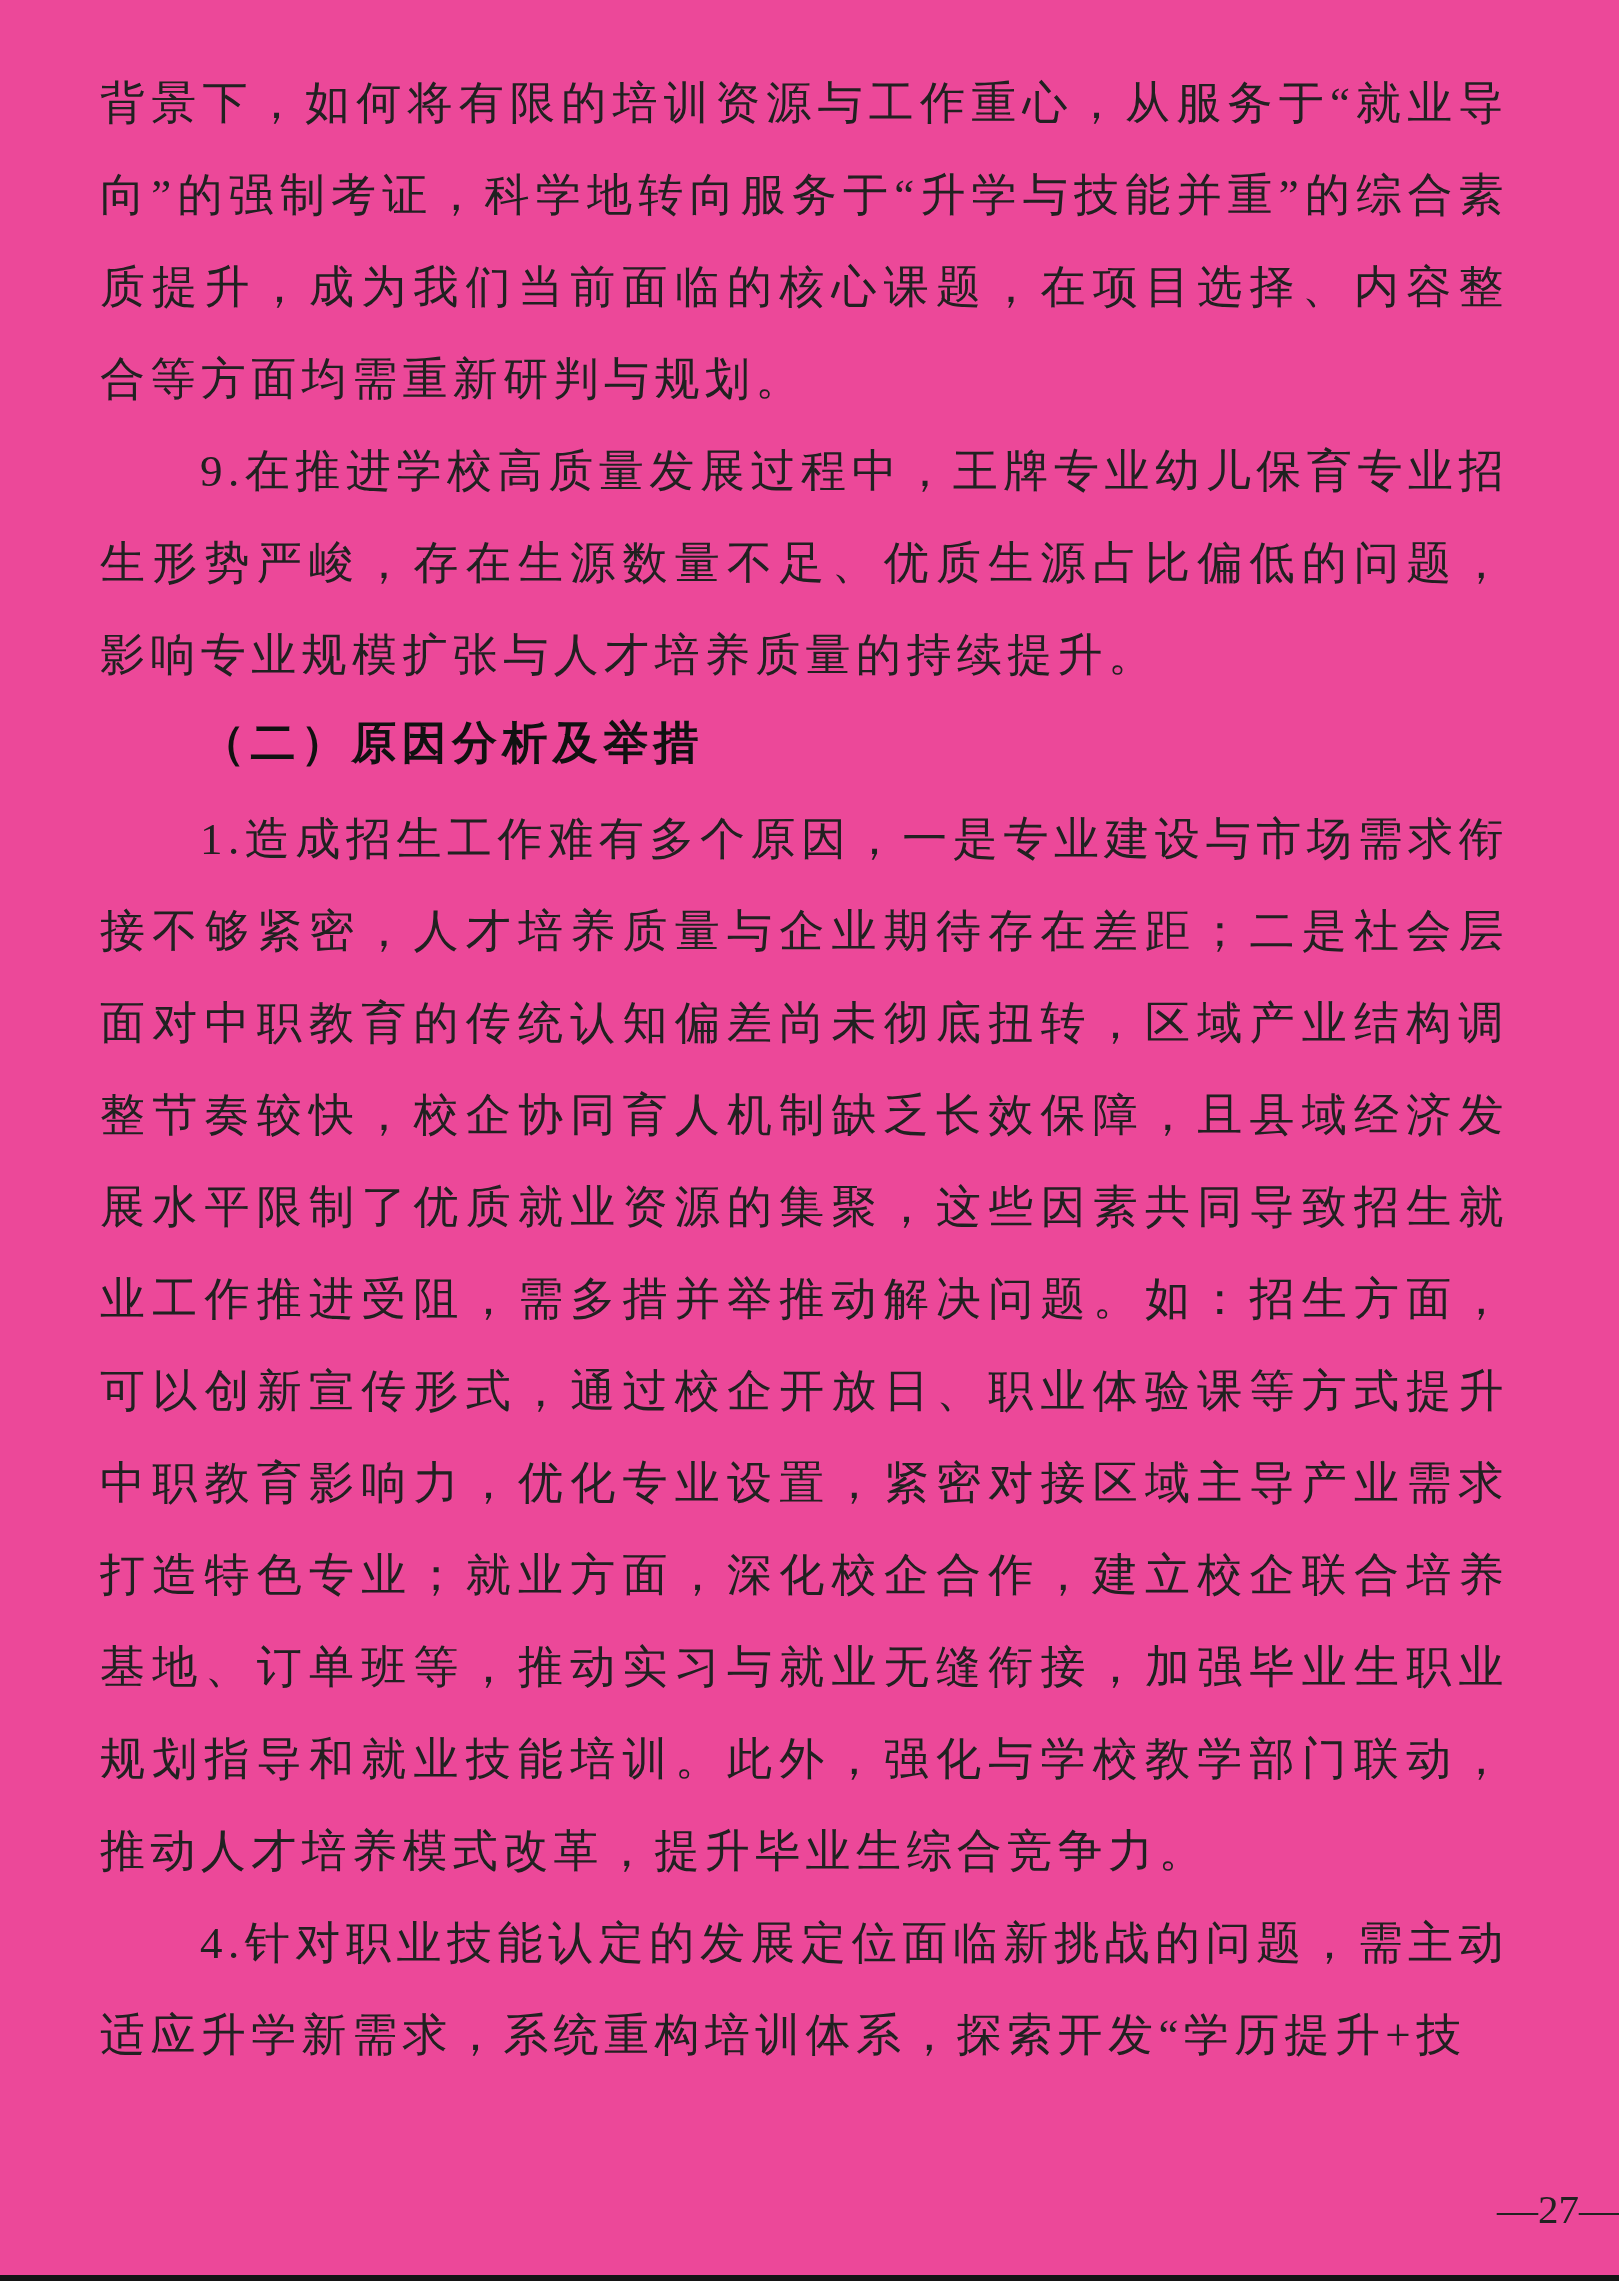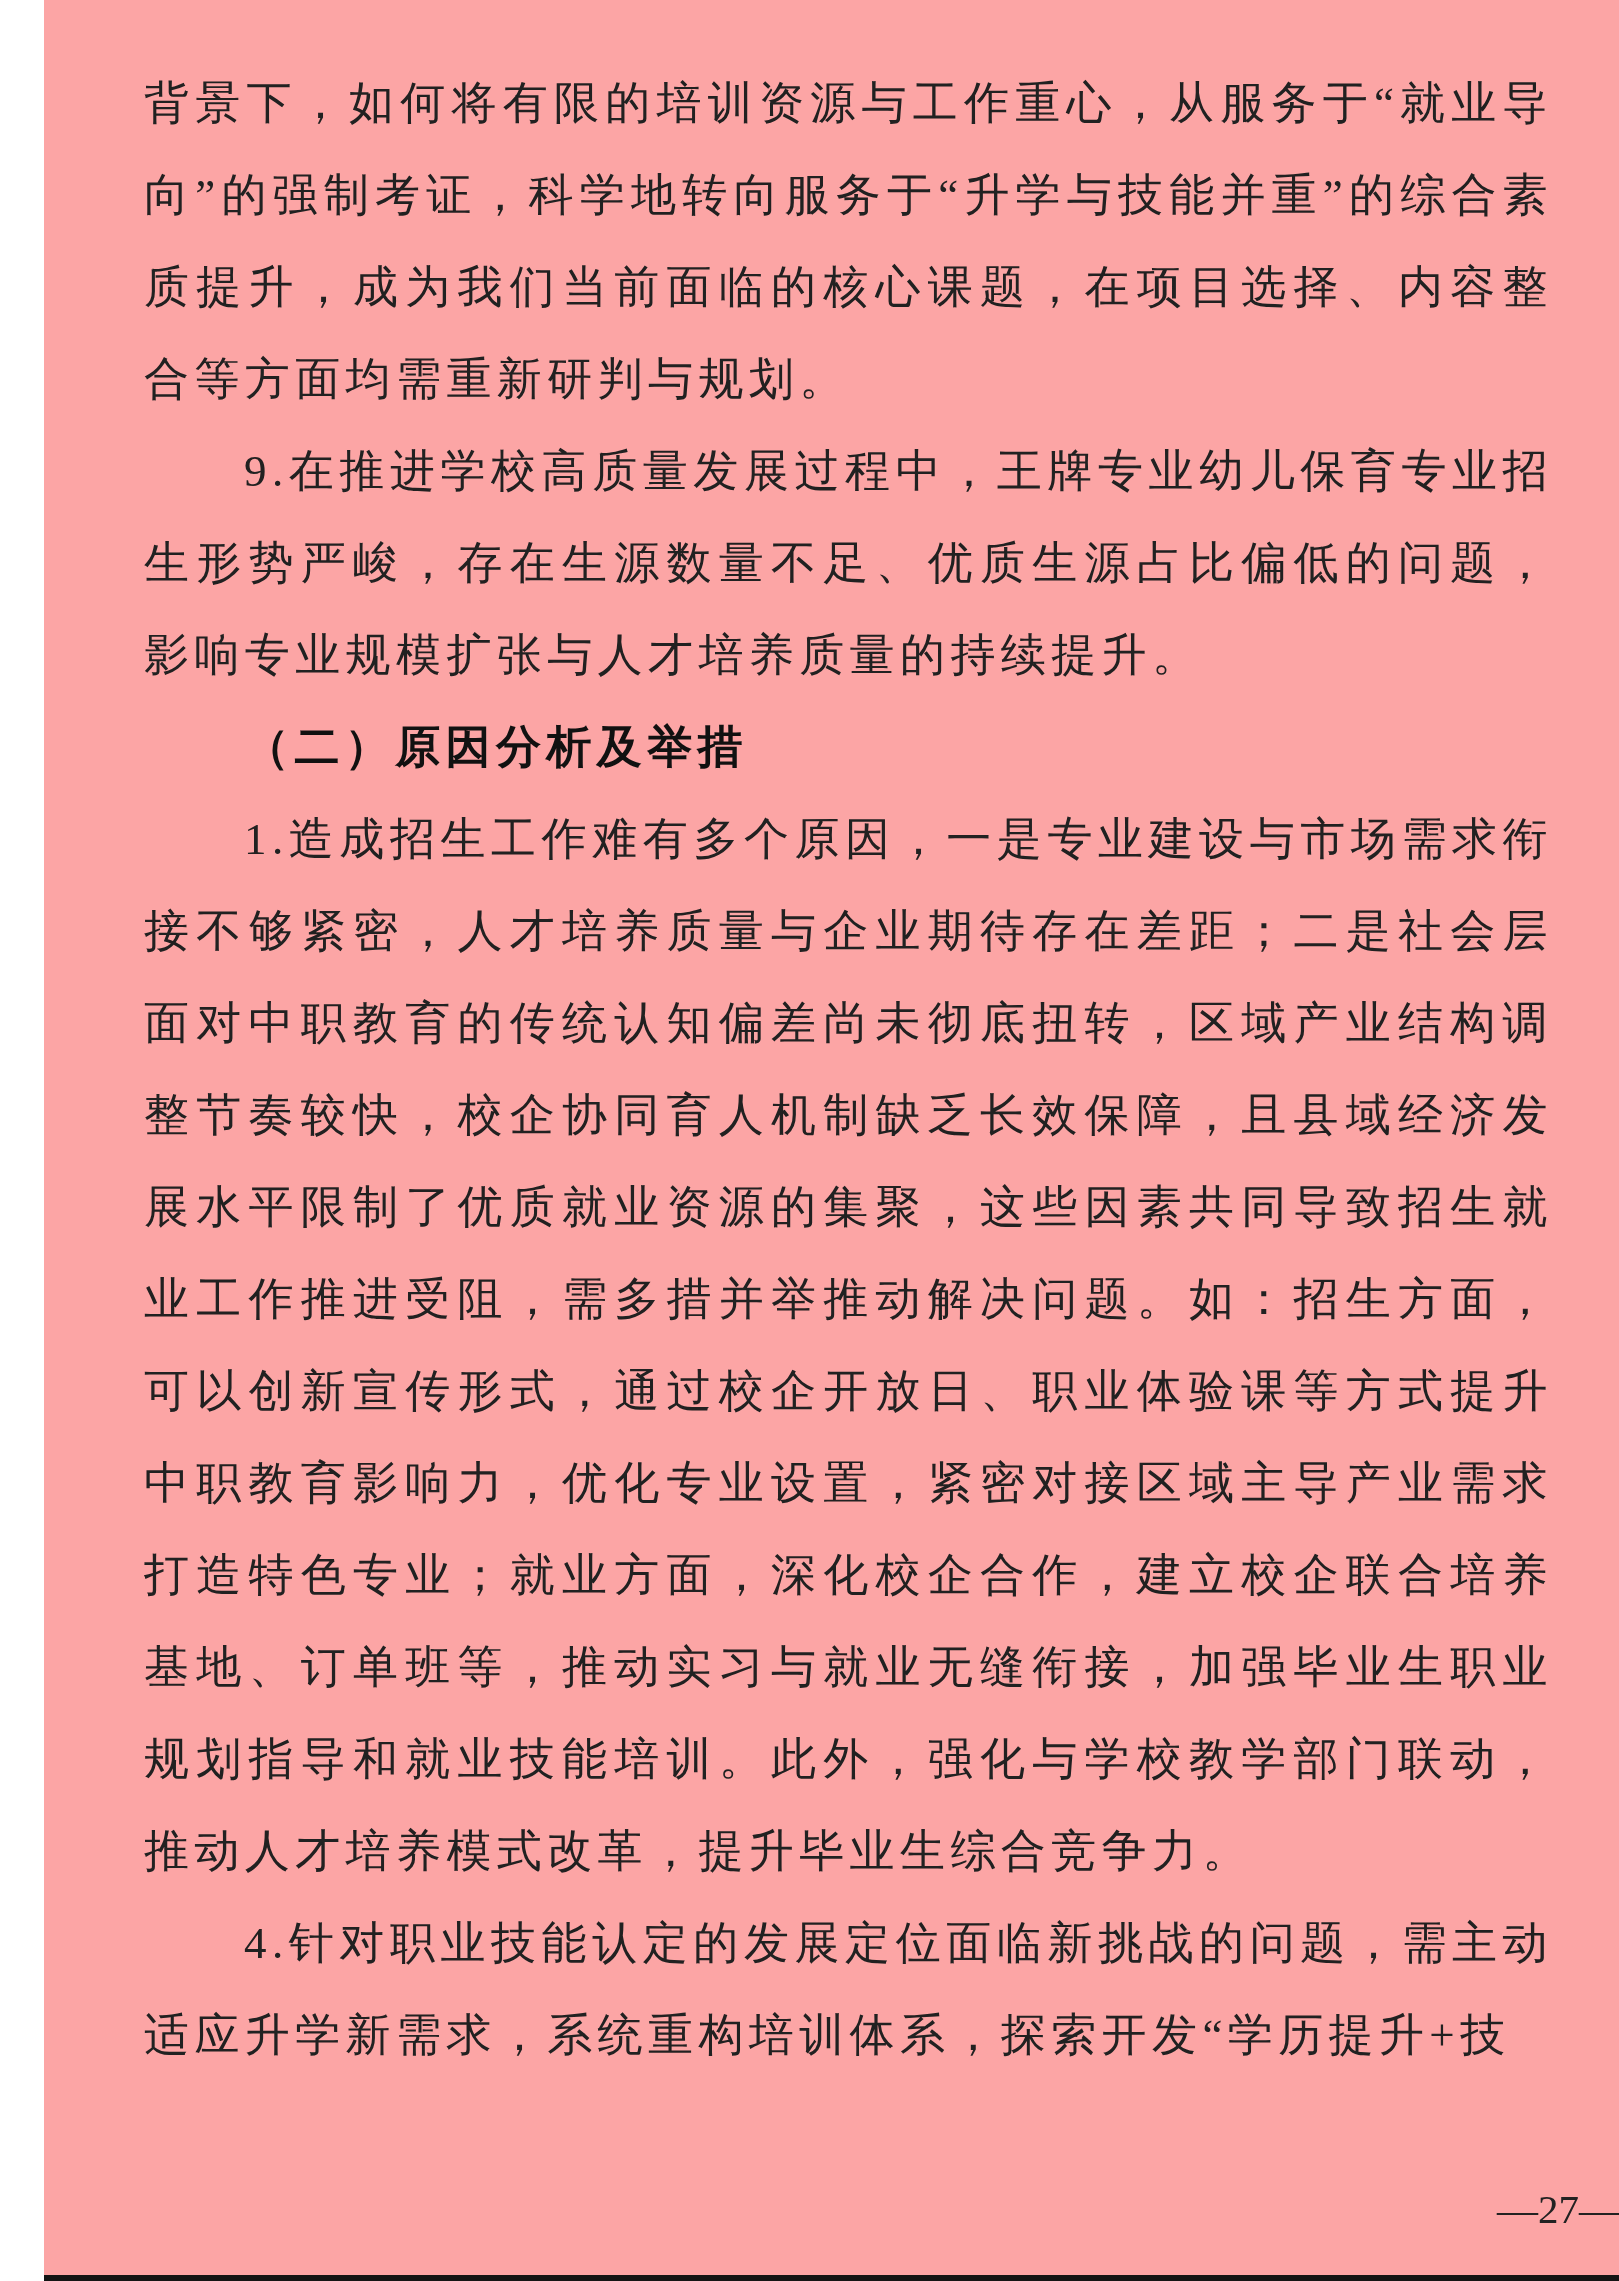--- a/index.html
+++ b/index.html
@@ -10,22 +10,21 @@
   body {
     width: 1620px;
     height: 2281px;
     position: relative;
     overflow: hidden;
     font-family: "Liberation Serif", "DejaVu Serif", serif;
   }
   .page {
     position: absolute;
     inset: 0;
-    background: #fca5a5;
-    margin-left: 44px;
+    background: #ec4899;
   }
   .text-block {
     position: absolute;
     left: 100px;
     top: 57px;
     width: 1409px;
     color: #212121;
     font-size: 45px;
     line-height: 92px;
     letter-spacing: 5.4px;
@@ -35,20 +34,21 @@
   .para {
     margin: 0;
     padding: 0;
   }
   .para.indent {
     text-indent: 100px;
   }
   .para.heading {
     font-weight: bold;
     color: #111111;
+    font-family: Liberation Mono, monospace;
   }
   .footer {
     position: absolute;
     left: 0;
     top: 2185px;
     width: 100%;
     text-align: right;
     font-size: 41px;
     letter-spacing: 0;
     color: #222222;

